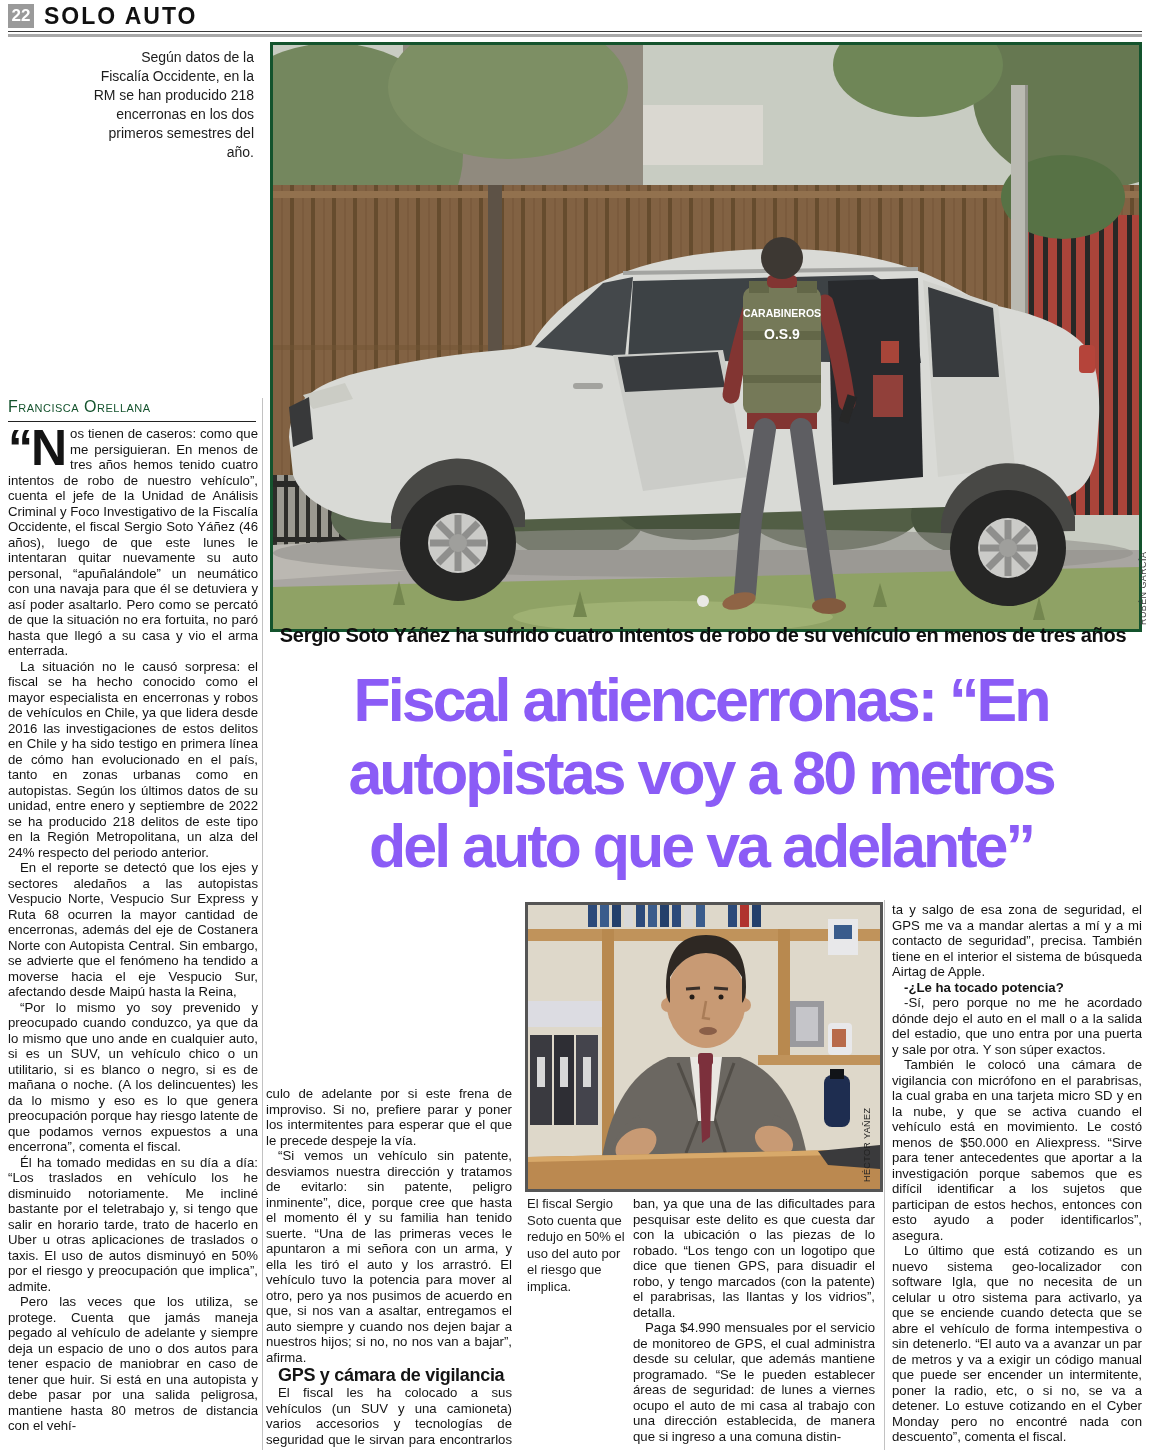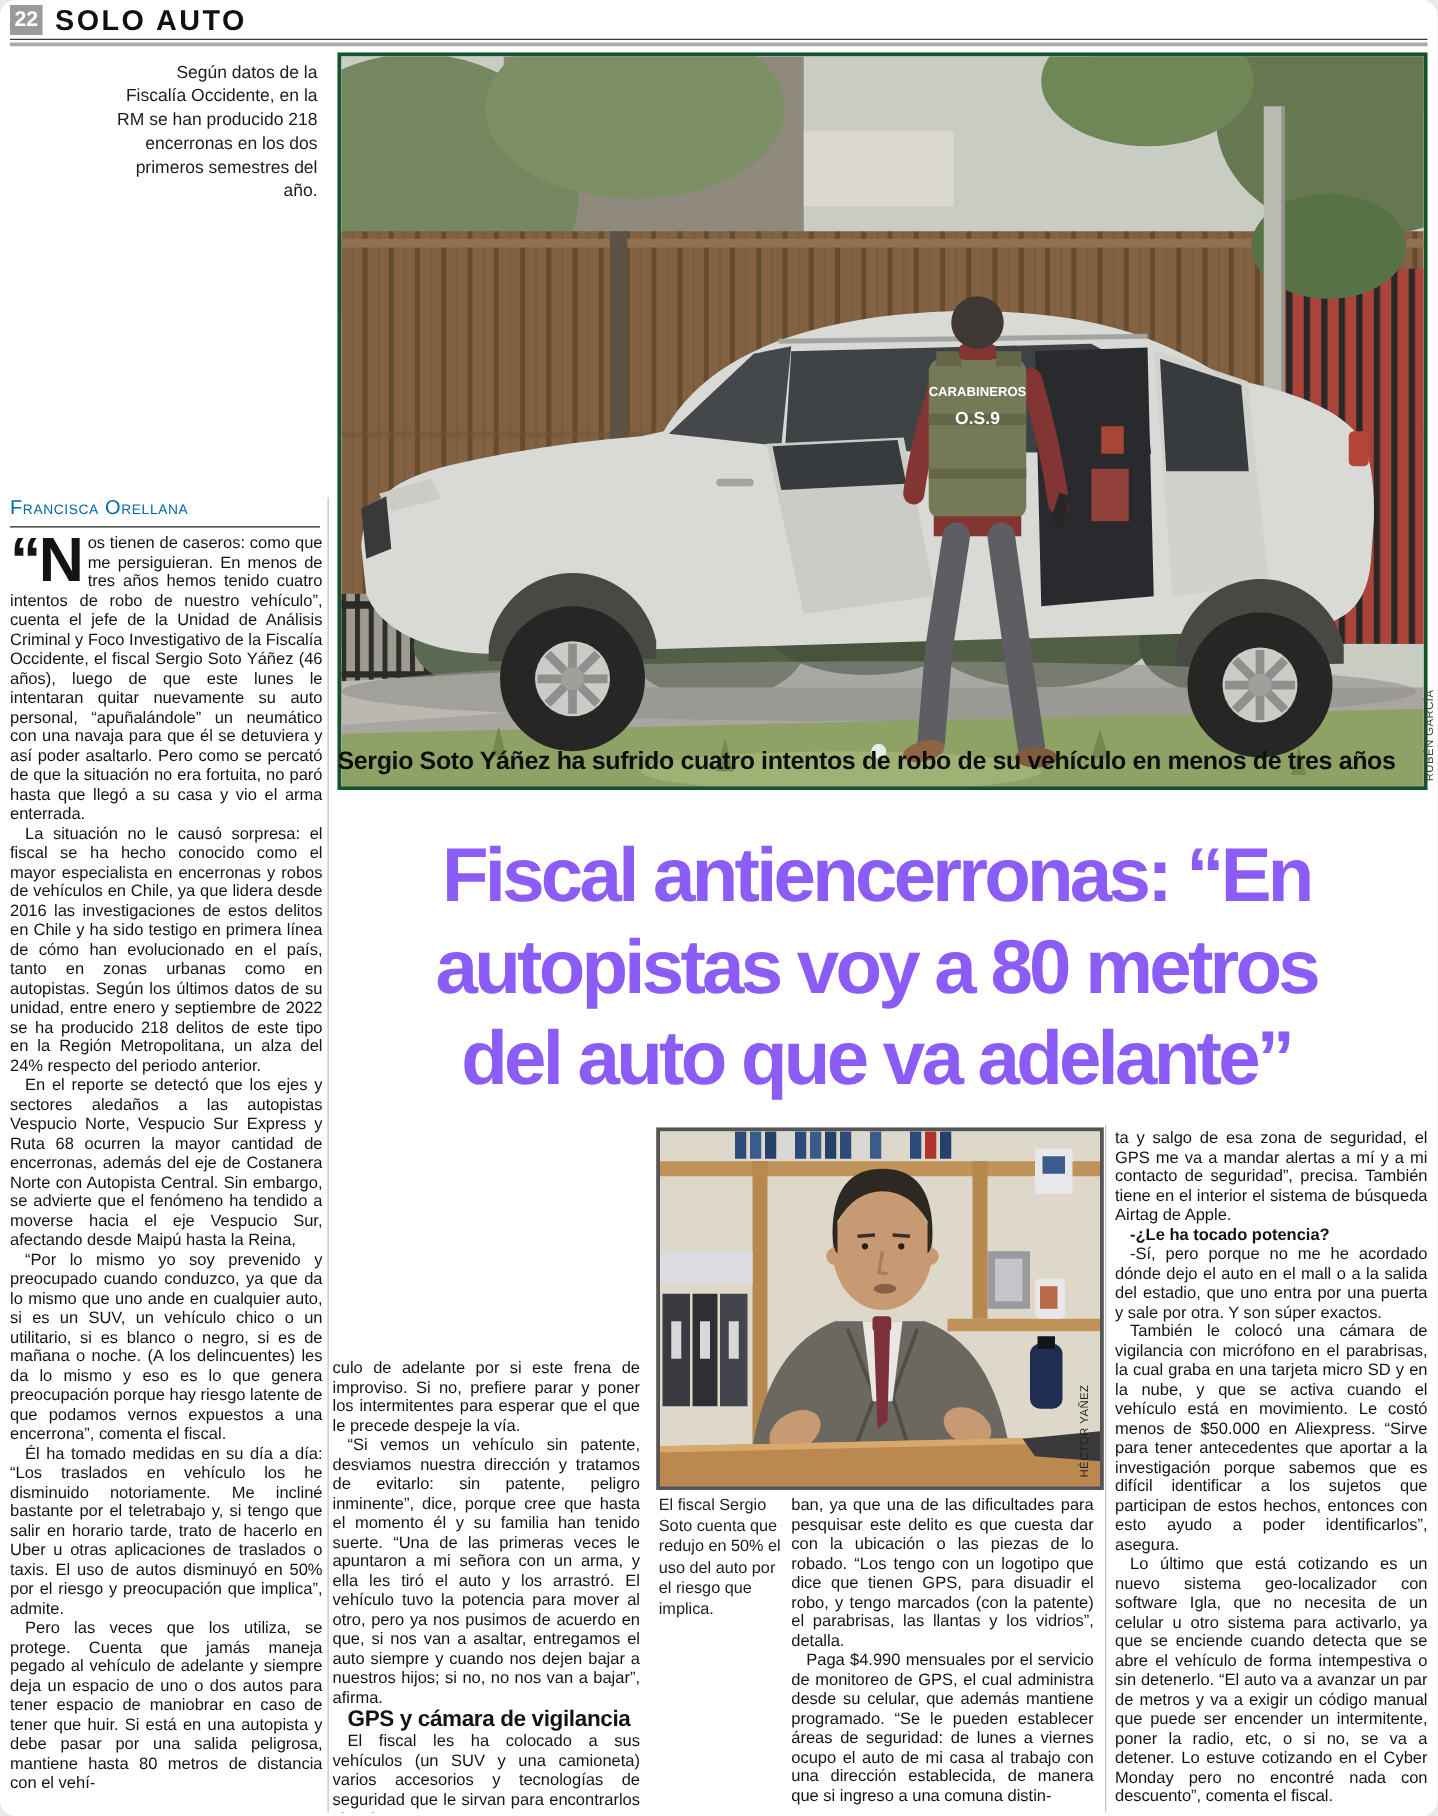--- a/index.html
+++ b/index.html
@@ -1,43 +1,43 @@
 <!DOCTYPE html>
 <html><head>
 <meta charset="utf-8">
 <style>
   html,body{margin:0;padding:0;background:#e9e9e9;}
   #page{position:relative;width:1150px;height:1453px;background:#ffffff;margin:0 auto;
-        overflow:hidden;font-family:"Liberation Sans",sans-serif;color:#141414;border-radius:13px;}
+        overflow:hidden;font-family:"Liberation Sans",sans-serif;color:#141414;}
   
   .hdr{position:absolute;top:4px;left:8px;right:8px;height:26px;}
   .pagebox{position:absolute;left:0;top:0;width:26px;height:24px;background:#9a9a9a;
            color:#fff;font-weight:bold;font-size:17px;text-align:center;line-height:24px;}
   .section-title{position:absolute;left:36px;top:0;font-size:23px;font-weight:bold;
                  letter-spacing:2px;line-height:24px;color:#111;text-align:center;}
   .hdr-right{position:absolute;right:0;top:4px;font-size:15px;color:#111;line-height:20px;}
   .hdr-right .mast{font-weight:bold;}
   .rule-thin{position:absolute;left:8px;right:8px;top:31px;height:1px;background:#3a3a3a;}
   .rule-thick{position:absolute;left:8px;right:8px;top:34px;height:3px;background:#a9a9a9;}
   
   .intro{position:absolute;left:92px;top:48px;width:162px;font-size:14px;line-height:19px;
          text-align:right;color:#1c1c1c;}
   .byline{position:absolute;left:8px;top:398px;width:248px;font-variant:small-caps;
-          font-size:16px;letter-spacing:.5px;border-bottom:1px solid #222;padding-bottom:5px;color:#0369a1;}
+          font-size:16px;letter-spacing:.5px;border-bottom:1px solid #222;padding-bottom:5px;color:#14532d;}
   
   .col{position:absolute;font-size:13.2px;line-height:15.5px;text-align:justify;color:#141414;overflow:hidden;}
   .col p{margin:0;text-indent:12px;}
   .col p.flush{text-indent:0;}
   .col p.qbold{font-weight:bold;}
   .dropcap{float:left;font-size:50px;line-height:42px;font-weight:bold;padding:1px 5px 0 0;
            letter-spacing:-2px;}
   .subhead{font-size:18px;line-height:20px;font-weight:bold;text-indent:0;margin:9px 0 3px 0;
            text-align:left;letter-spacing:-.3px;}
   
-  .kicker{position:absolute;left:270px;top:598px;width:866px;text-align:left;font-size:20px;
+  .kicker{position:absolute;left:270px;top:624px;width:866px;text-align:center;font-size:20px;
           font-weight:bold;letter-spacing:-.3px;color:#0e0e0e;}
   .headline{position:absolute;left:258px;top:664px;width:886px;text-align:center;font-size:61px;
             line-height:73px;font-weight:bold;letter-spacing:-3px;color:#8b5cf6;}
   .pullquote{position:absolute;left:266px;top:900px;width:246px;text-align:right;font-size:21px;
              line-height:27.5px;font-weight:bold;color:#111;}
   
   .photo{position:absolute;border:3px solid #14532d;overflow:hidden;background:#cccc;}
   .photo svg{display:block;}
   .vcredit{position:absolute;writing-mode:vertical-rl;transform:rotate(180deg);font-size:9px;
            letter-spacing:.4px;color:#3f3f3f;white-space:nowrap;}

